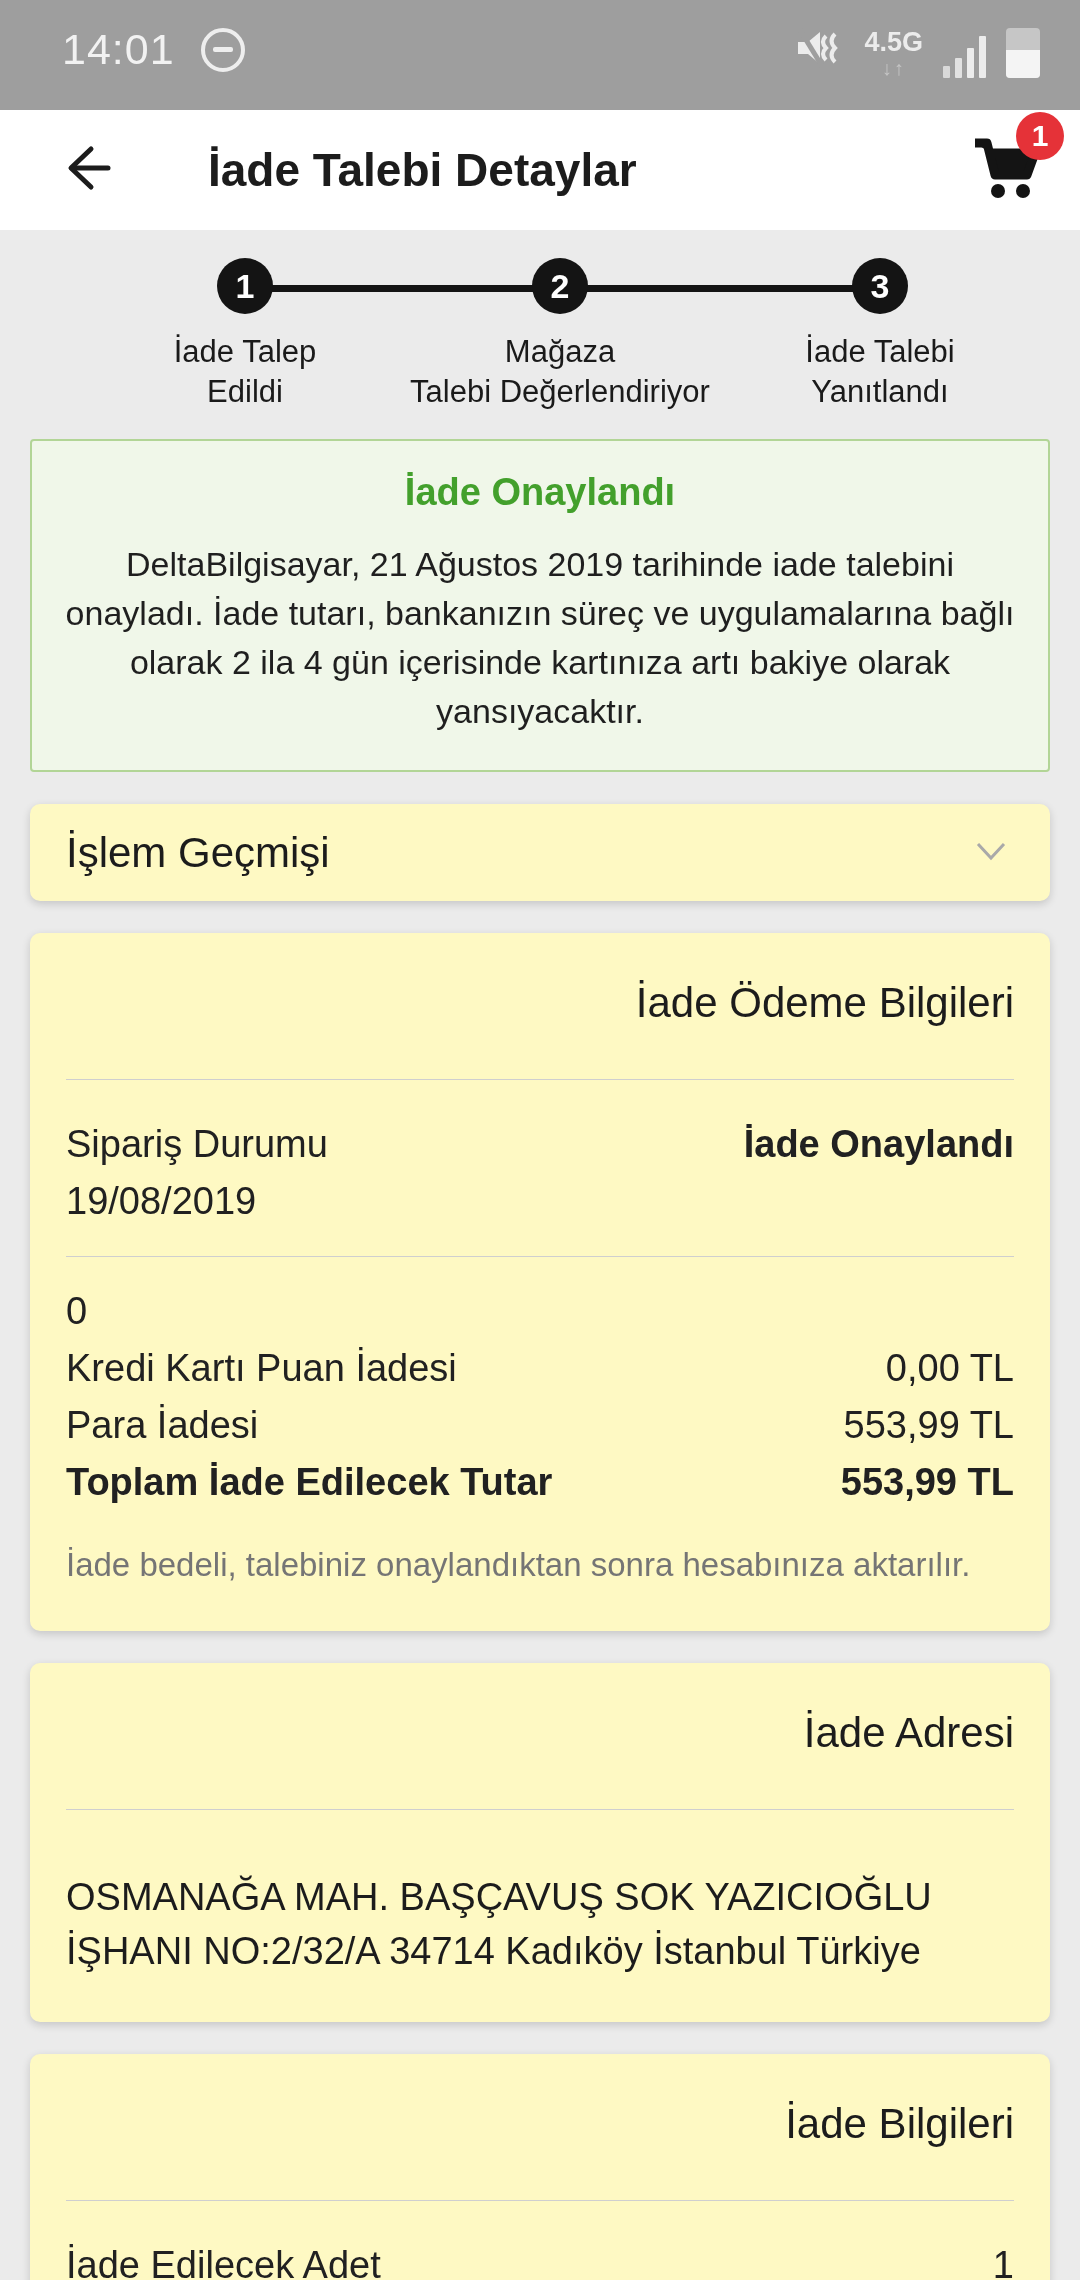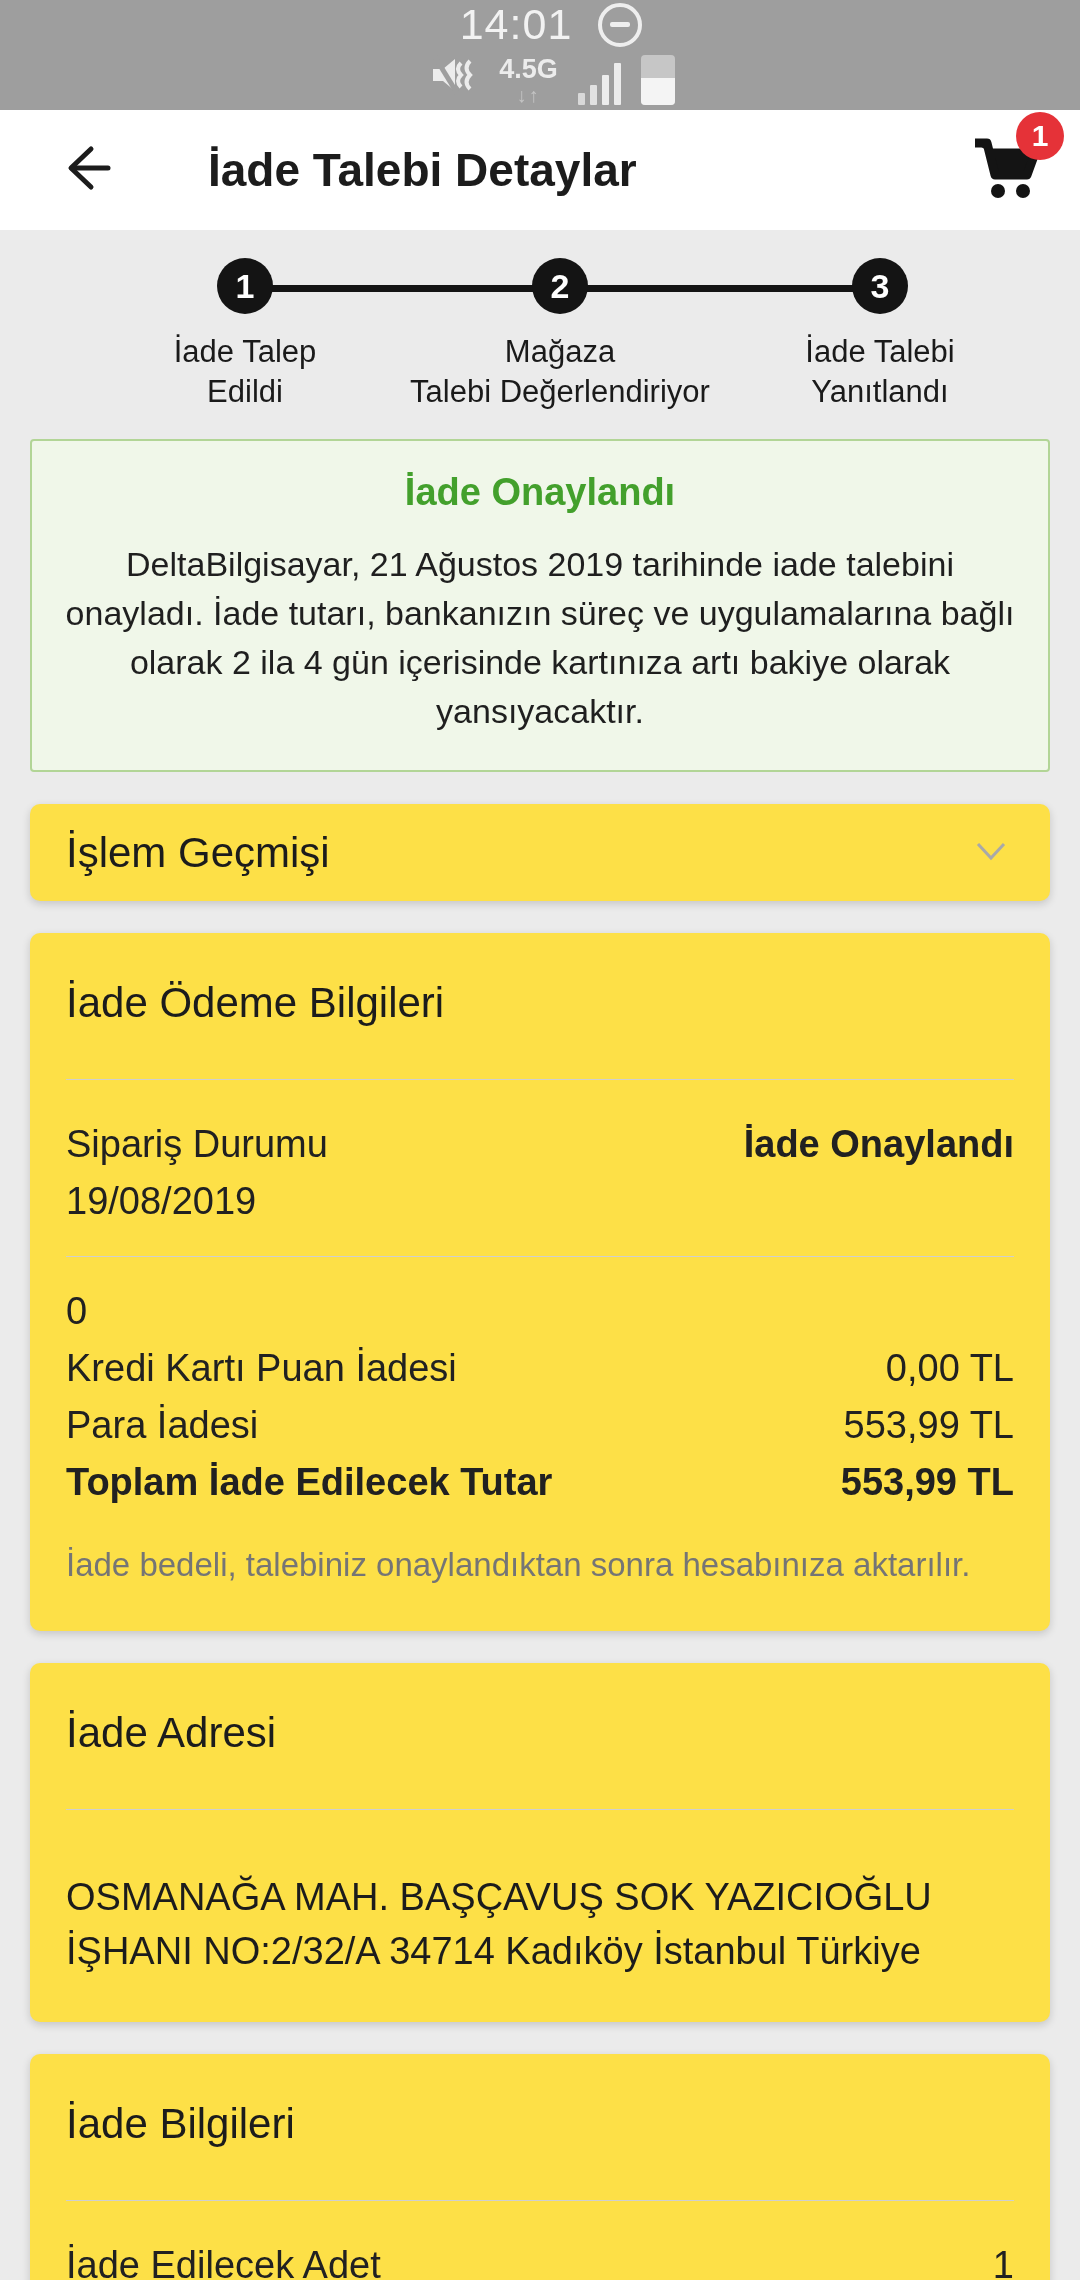--- a/index.html
+++ b/index.html
@@ -7,21 +7,21 @@
   body {
     font-family: "Liberation Sans", sans-serif;
     background: #ebebeb;
     color: #212121;
   }
 
   
   .status-bar {
     height: 110px; background: #9e9e9e;
     display: flex; align-items: center; justify-content: space-between;
-    padding: 0 40px 11px 62px; color: #f2f2f2; flex-direction: column;
+    padding: 0 40px 11px 62px; color: #f2f2f2;
   }
   .sb-left { display: flex; align-items: center; gap: 26px; }
   .sb-time { font-size: 43px; letter-spacing: 1px; }
   .dnd-circle {
     width: 44px; height: 44px; border: 4px solid #eeeeee; border-radius: 50%;
     display: flex; align-items: center; justify-content: center;
   }
   .dnd-circle::after { content: ""; width: 20px; height: 5px; background: #eeeeee; border-radius: 2px; }
   .sb-right { display: flex; align-items: flex-end; gap: 20px; }
   .net-wrap { display: flex; flex-direction: column; align-items: center; line-height: 1; }
@@ -65,31 +65,31 @@
   
   .alert {
     margin: 0 30px; border: 2px solid #b2d596; border-radius: 4px;
     padding: 30px 24px 34px; text-align: center;
   }
   .alert-title { font-size: 38px; font-weight: bold; margin-bottom: 26px; }
   .alert-body { font-size: 34px; line-height: 49px; color: #1f1f1f; }
 
   
   .card {
-    background: #fde047; margin: 0 30px; border-radius: 10px;
+    background: #fef9c3; margin: 0 30px; border-radius: 10px;
     box-shadow: 0 3px 8px rgba(0,0,0,0.16);
   }
   .history-card {
     margin-top: 32px; height: 97px; display: flex; align-items: center; justify-content: space-between;
     padding: 0 36px; cursor: pointer;
   }
   .history-title { font-size: 42px; color: #1c1c1c; }
 
   .detail-card { margin-top: 32px; padding: 46px 36px 44px; }
-  .card-title { font-size: 42px; color: #1c1c1c; }
+  .card-title { font-size: 42px; color: #1c1c1c; text-align: right; }
   .divider { border: none; border-top: 1px solid #cfcfcf; margin-top: 52px; }
 
   .rows { margin-top: 36px; }
   .row { display: flex; justify-content: space-between; align-items: baseline; font-size: 38px; line-height: 57px; }
   .row .val { text-align: right; }
   .bold { font-weight: bold; }
   .inner-divider { border: none; border-top: 1px solid #cfcfcf; margin: 26px 0; }
   .note { margin-top: 32px; font-size: 33px; color: #757575; line-height: 44px; }
 
   .address-text { margin-top: 60px; font-size: 38px; line-height: 54px; color: #1c1c1c; }

